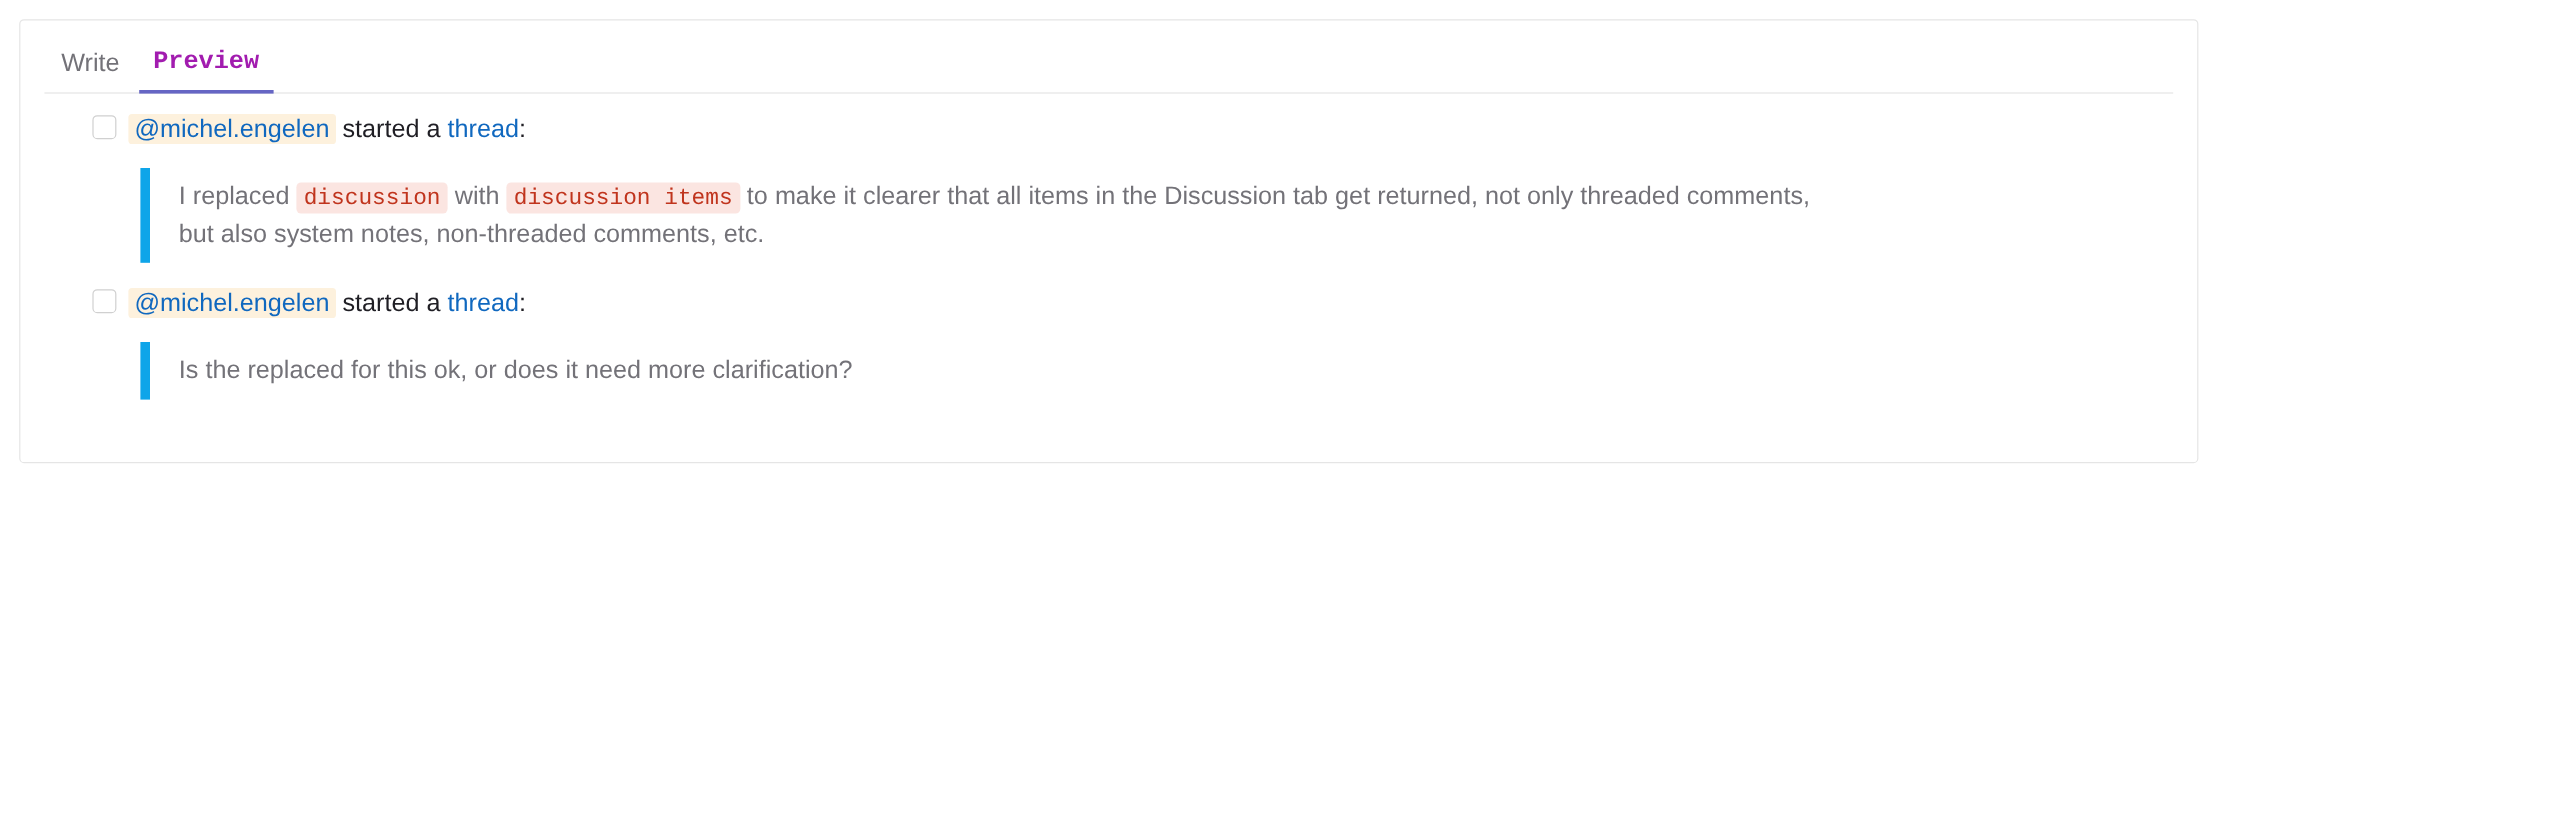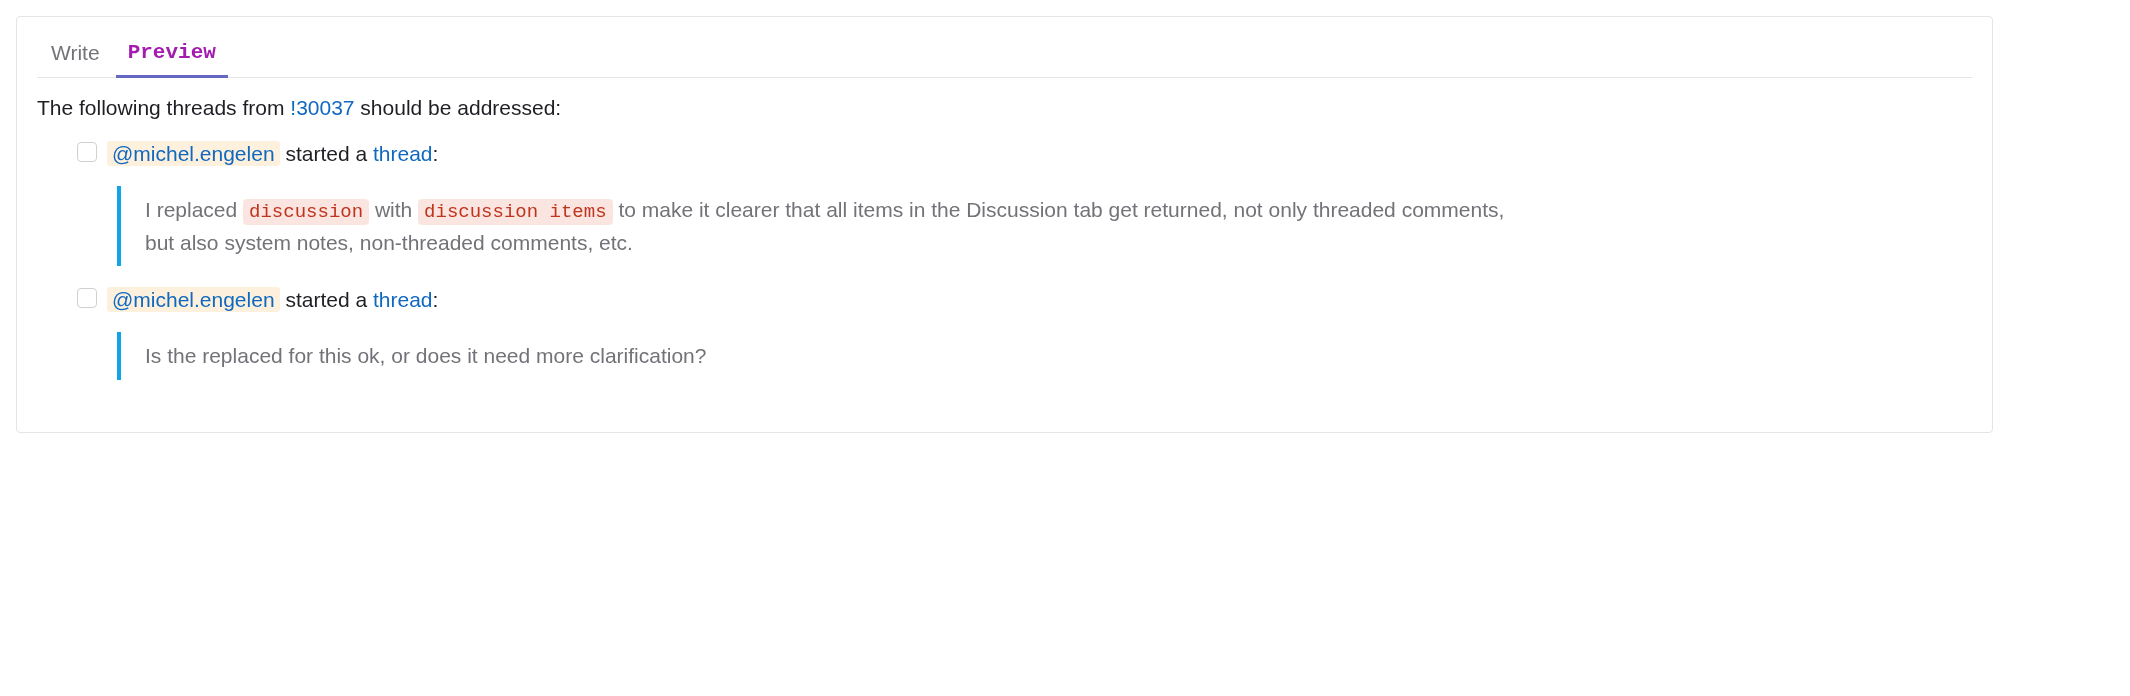--- a/index.html
+++ b/index.html
@@ -10,21 +10,21 @@
     body {
       font-family: -apple-system, BlinkMacSystemFont, "Segoe UI", Helvetica, Arial, sans-serif;
       background: #ffffff;
       padding: 16px;
     }
     .panel {
       border: 1px solid #e5e5e5;
       border-radius: 4px;
       background: #ffffff;
       padding: 16px 20px 30px 20px;
-      width: 1977px;
+      width: 1816px;
     }
     .tabs {
       display: flex;
       border-bottom: 1px solid #e5e5e5;
       margin-bottom: 18px;
     }
     .tab {
       padding: 8px 14px 12px 14px;
       font-size: 21px;
       cursor: pointer;
@@ -86,21 +86,21 @@
       padding: 1px 5px;
       border-radius: 3px;
       text-decoration: none;
     }
     .thread-link {
       color: #1068bf;
       text-decoration: none;
     }
     .quote {
       margin-left: 40px;
-      border-left: 4px solid #0ea5e9;
+      border-left: 8px solid #0ea5e9;
       padding: 8px 0 8px 24px;
       color: #737278;
       font-size: 21px;
       line-height: 1.5;
       max-width: 1400px;
     }
     .code-inline {
       font-family: "SFMono-Regular", Consolas, "Liberation Mono", Menlo, monospace;
       background: #fbe5e1;
       color: #c0341d;
@@ -112,23 +112,20 @@
 </head>
 <body>
 
 <div class="panel">
 
   <div class="tabs">
     <div class="tab tab-write">Write</div>
     <div class="tab tab-preview">Preview</div>
   </div>
 
-  <p class="intro">
-    <span>The following threads from </span><a href="#" class="mr-link">!30037</a><span> should be addressed:</span>
-  </p>
 
   <ul class="thread-list">
 
     <li class="thread-item">
       <div class="thread-head">
         <span class="checkbox"></span>
         <span>
           <a href="#" class="mention">@michel.engelen</a><span> started a </span><a href="#" class="thread-link">thread</a><span>:</span>
         </span>
       </div>

